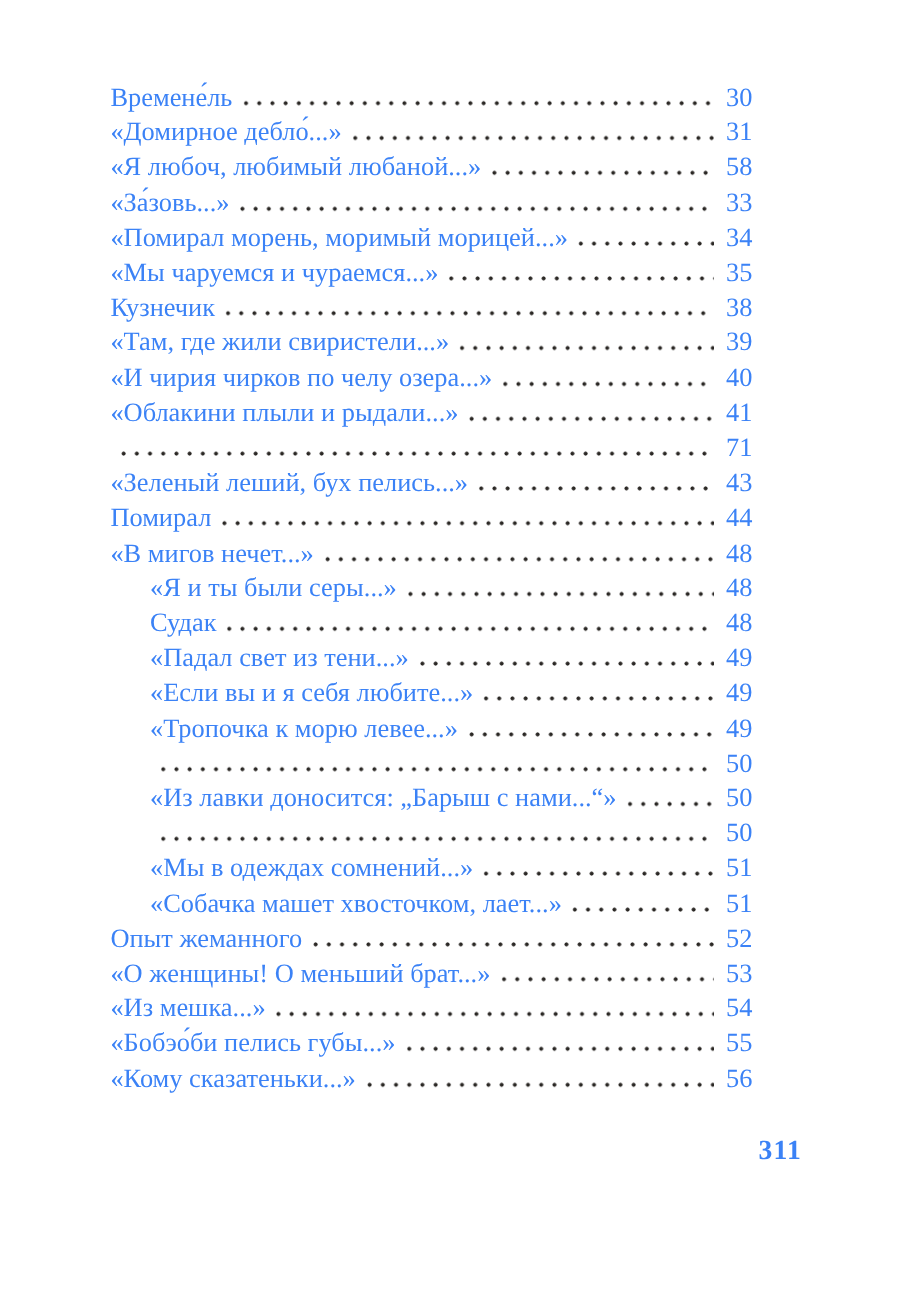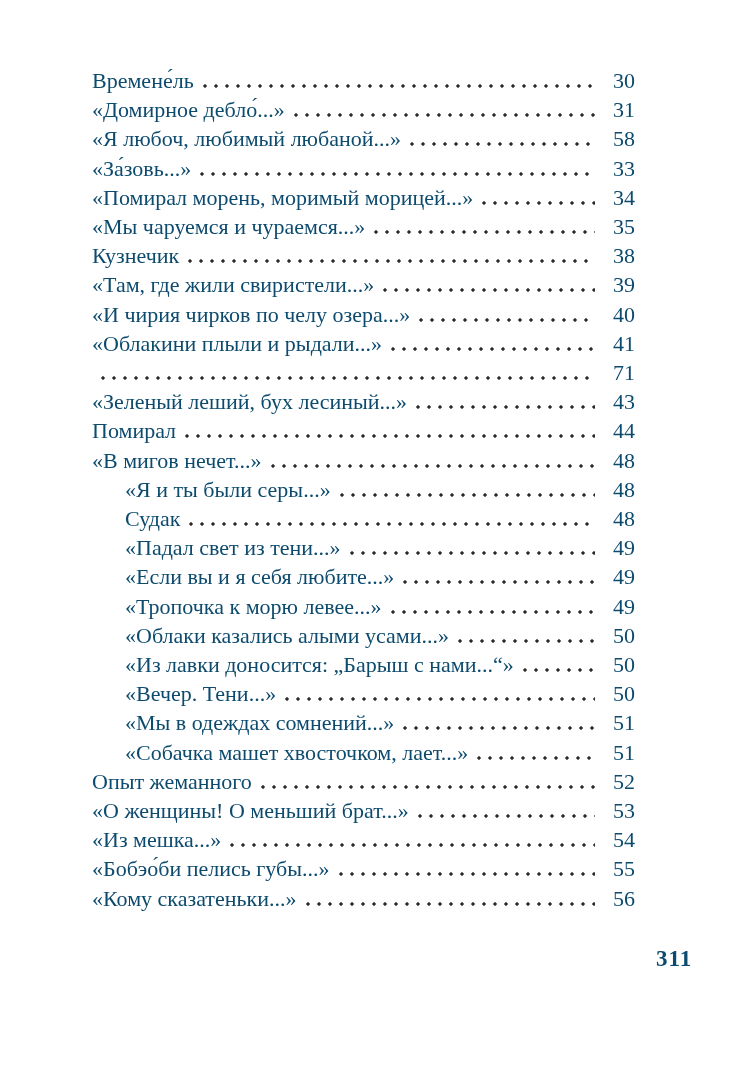--- a/index.html
+++ b/index.html
@@ -3,21 +3,21 @@
 <meta charset="utf-8">
 <style>
   html, body { margin: 0; padding: 0; background: #ffffff; }
   .page {
     position: relative;
     width: 753px;
     height: 1080px;
     background: #ffffff;
     overflow: hidden;
     font-family: "Liberation Serif", "DejaVu Serif", serif;
-    color: #0c4a6e;
+    color: #3b82f6;
     text-decoration: underline;
   }
   .toc {
     position: absolute;
     left: 92px;
     top: 66px;
     width: 543px;
   }
   .row {
     display: flex;
@@ -34,25 +34,24 @@
     height: 4px;
     margin: 0 10px 0 9px;
     background-image: radial-gradient(circle at 2px 2px, #2b2825 1.4px, rgba(0,0,0,0) 1.9px);
     background-size: 11px 4px;
     background-repeat: repeat-x;
     background-position: left bottom;
   }
   .num {
     flex: 0 0 auto;
     min-width: 30px;
-    text-align: right;
   }
   .folio {
     position: absolute;
-    left: 656px;
+    left: 632px;
     top: 944px;
     width: 60px;
     font-size: 23px;
     font-weight: bold;
     line-height: 29.2px;
     letter-spacing: 1px;
   }
 </style>
 </head>
 <body>
@@ -107,21 +106,21 @@
       <div class="row">
         <span class="title">«Облакини плыли и рыдали...»</span>
         <span class="dots"></span>
         <span class="num">41</span>
       </div>
       <div class="row">
         <span class="dots"></span>
         <span class="num">71</span>
       </div>
       <div class="row">
-        <span class="title">«Зеленый леший, бух лесиный...»</span>
+        <span class="title">«Зеленый леший, бух пелись...»</span>
         <span class="dots"></span>
         <span class="num">43</span>
       </div>
       <div class="row">
         <span class="title">Помирал</span>
         <span class="dots"></span>
         <span class="num">44</span>
       </div>
       <div class="row">
         <span class="title">«В мигов нечет...»</span>
@@ -147,31 +146,29 @@
         <span class="title">«Если вы и я себя любите...»</span>
         <span class="dots"></span>
         <span class="num">49</span>
       </div>
       <div class="row indent">
         <span class="title">«Тропочка к морю левее...»</span>
         <span class="dots"></span>
         <span class="num">49</span>
       </div>
       <div class="row indent">
-        <span class="title">«Облаки казались алыми усами...»</span>
         <span class="dots"></span>
         <span class="num">50</span>
       </div>
       <div class="row indent">
         <span class="title">«Из лавки доносится: „Барыш с нами...“»</span>
         <span class="dots"></span>
         <span class="num">50</span>
       </div>
       <div class="row indent">
-        <span class="title">«Вечер. Тени...»</span>
         <span class="dots"></span>
         <span class="num">50</span>
       </div>
       <div class="row indent">
         <span class="title">«Мы в одеждах сомнений...»</span>
         <span class="dots"></span>
         <span class="num">51</span>
       </div>
       <div class="row indent">
         <span class="title">«Собачка машет хвосточком, лает...»</span>

